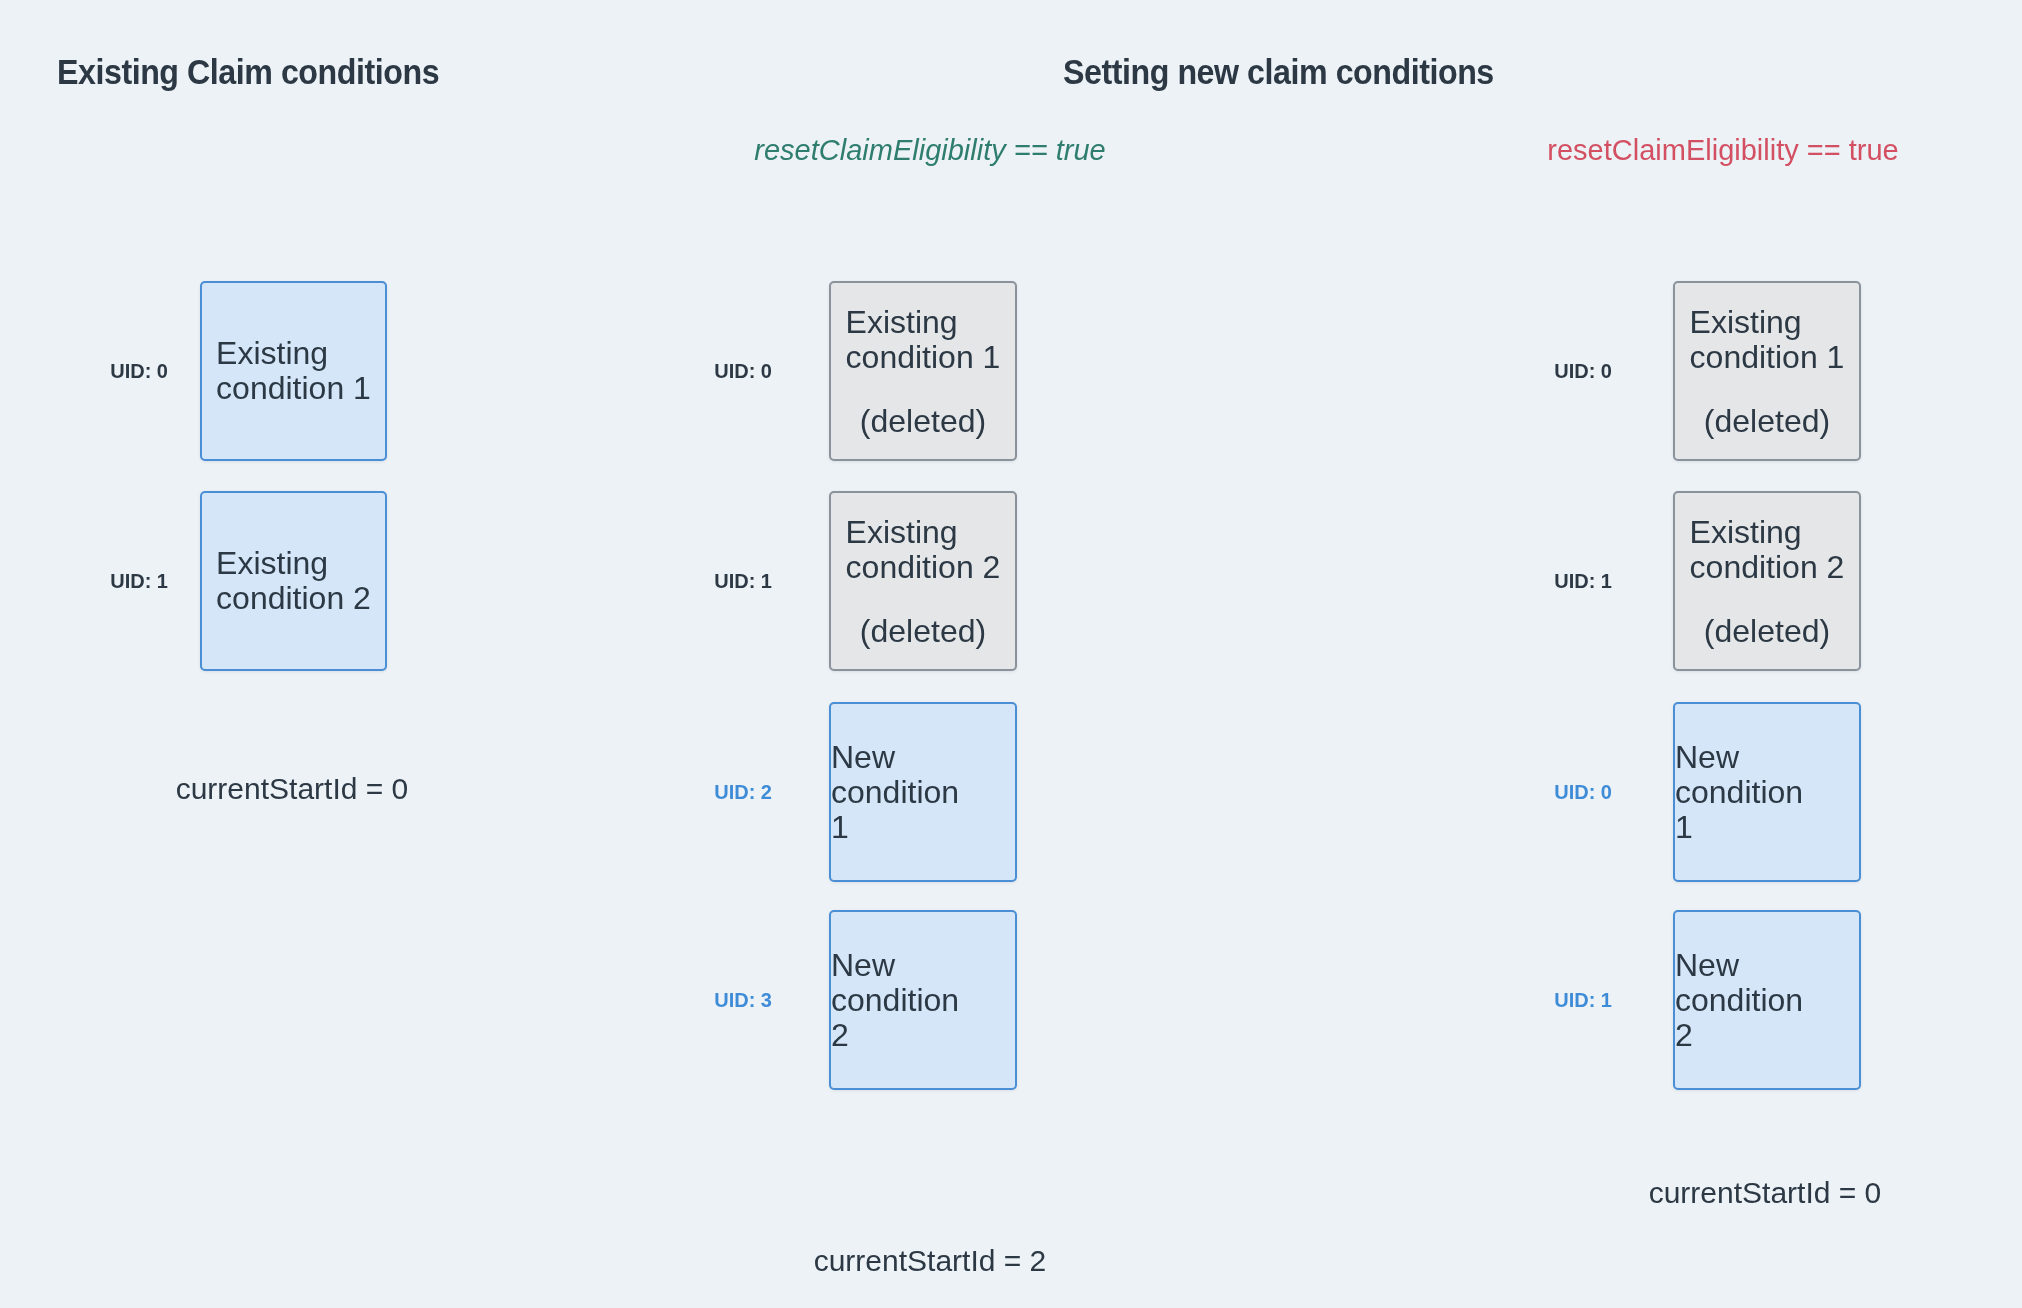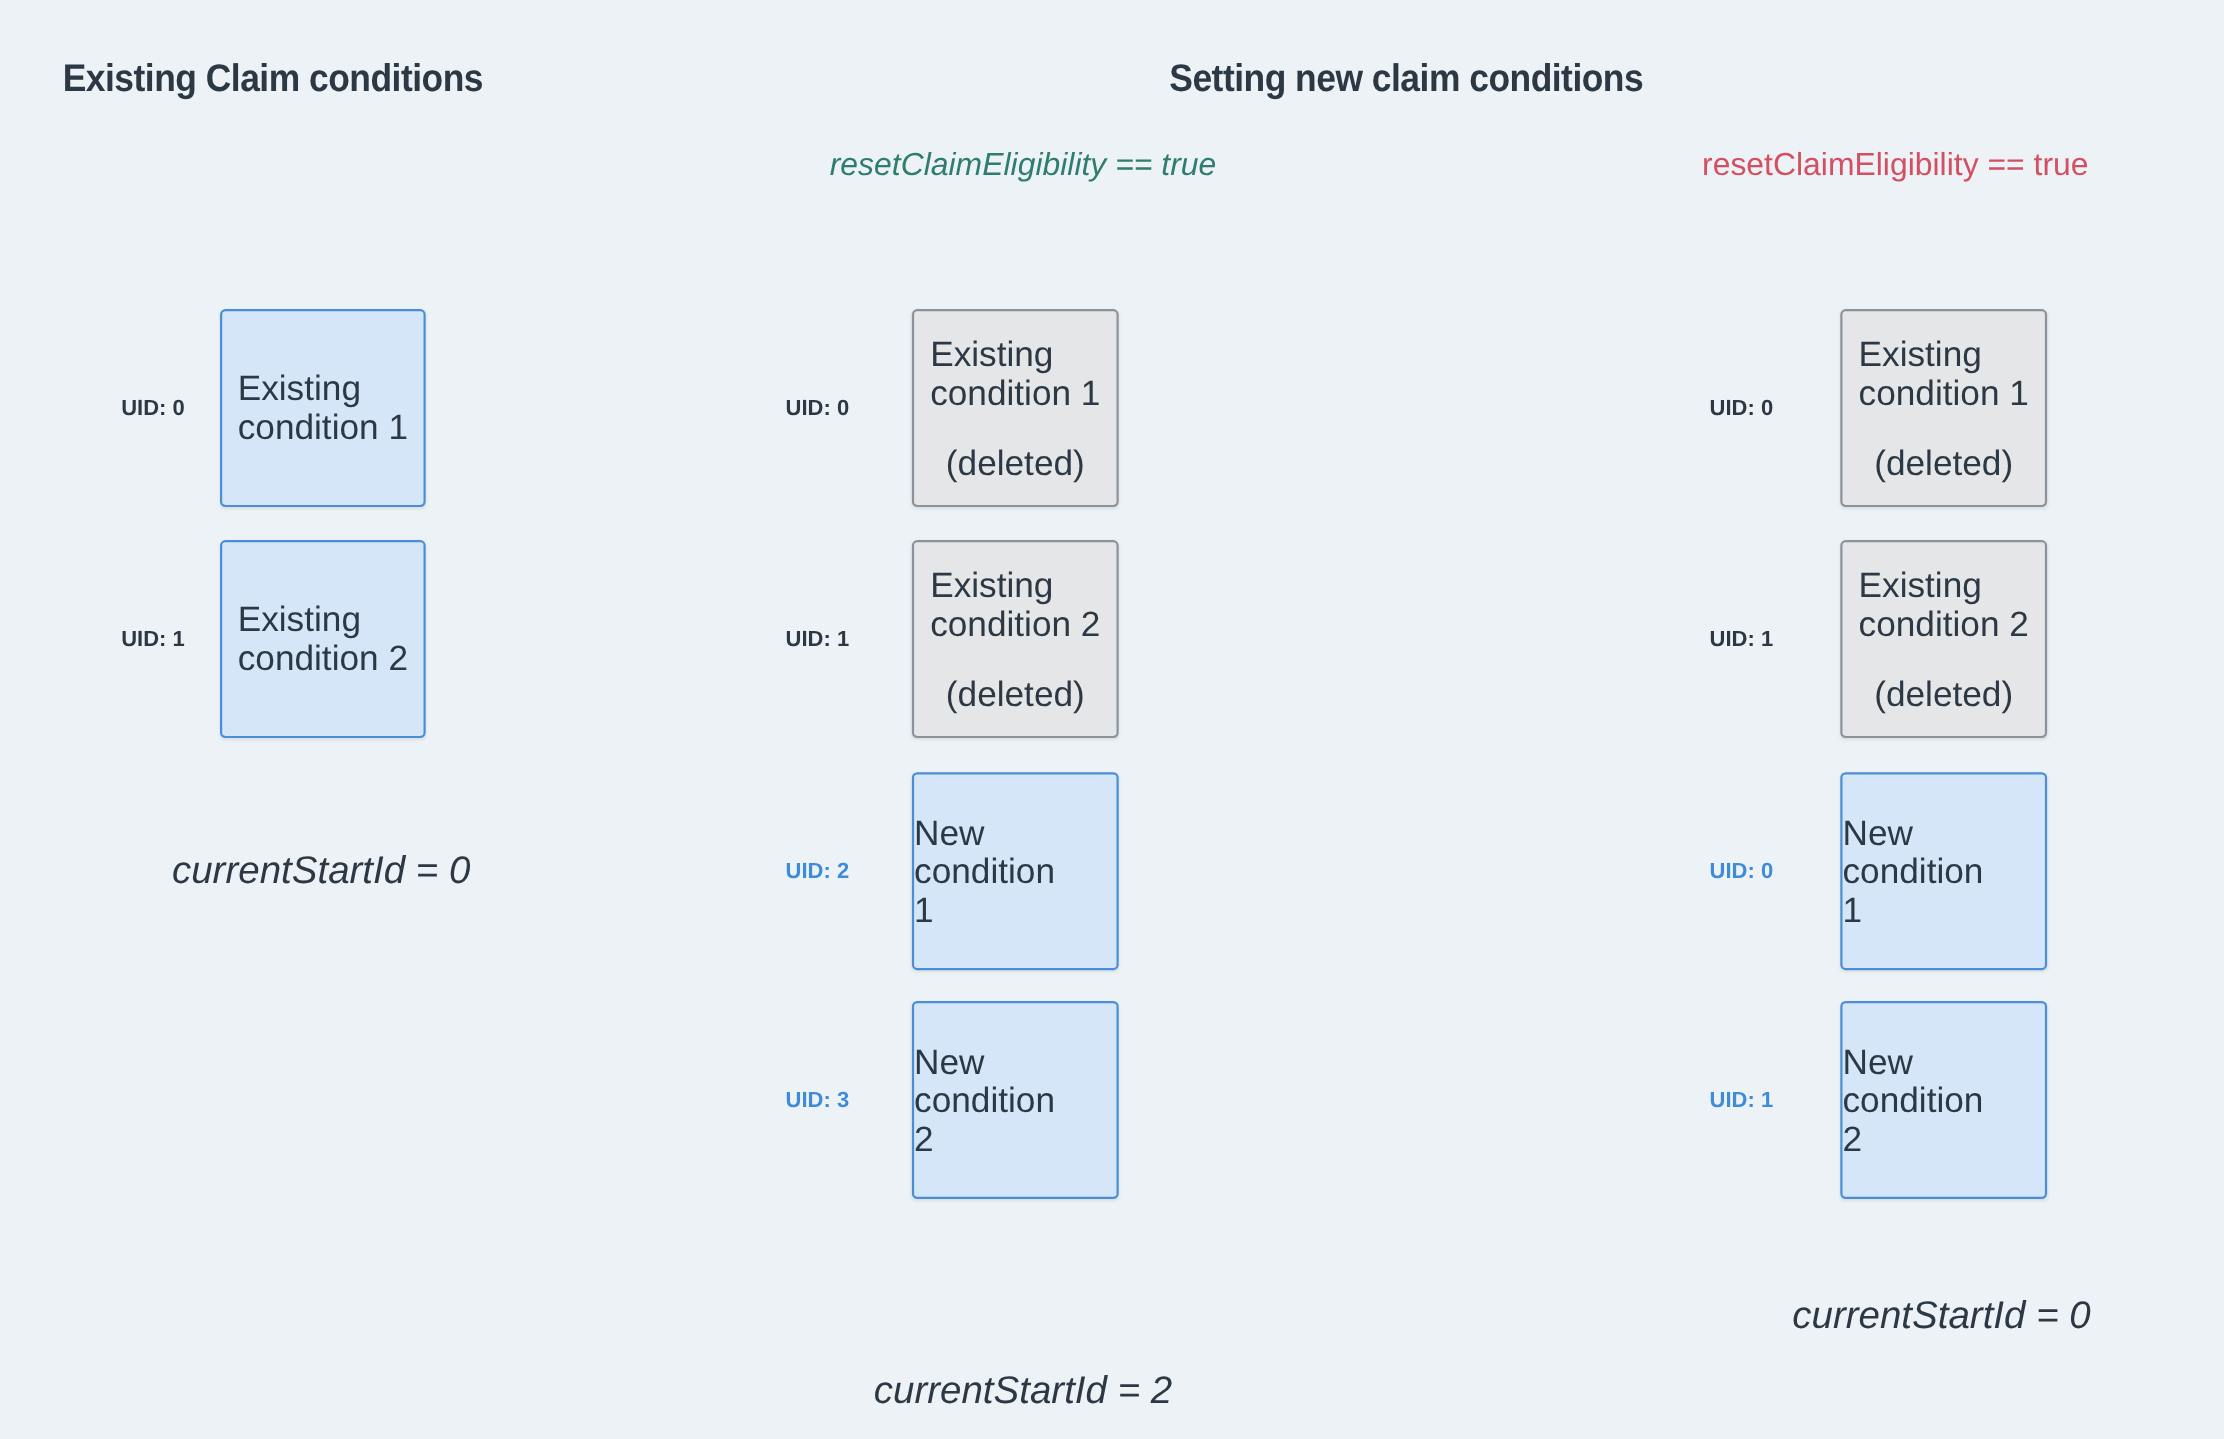--- a/index.html
+++ b/index.html
@@ -71,24 +71,23 @@
     background: var(--gray-box-bg, #E4E6E8);
     border: 2px solid var(--gray-box-border, #8A939B);
     justify-content: flex-start;
     padding: 22px 6px 20px 6px;
   }
   .box .note { margin-top: auto; }
   .footer-text {
     position: absolute;
     width: 500px;
     text-align: center;
-    font-size: 35px;
+    font-size: 30px;
     color: var(--dark, #2C3945);
     white-space: nowrap;
-    font-style: italic;
   }
 </style>
 </head>
 <body>
 
 <div id="canvas">
 
   <div class="panel-title" style="left:57px; top:52px;">Existing Claim conditions</div>
   <div class="panel-title" style="left:1063px; top:52px;">Setting new claim conditions</div>
 

